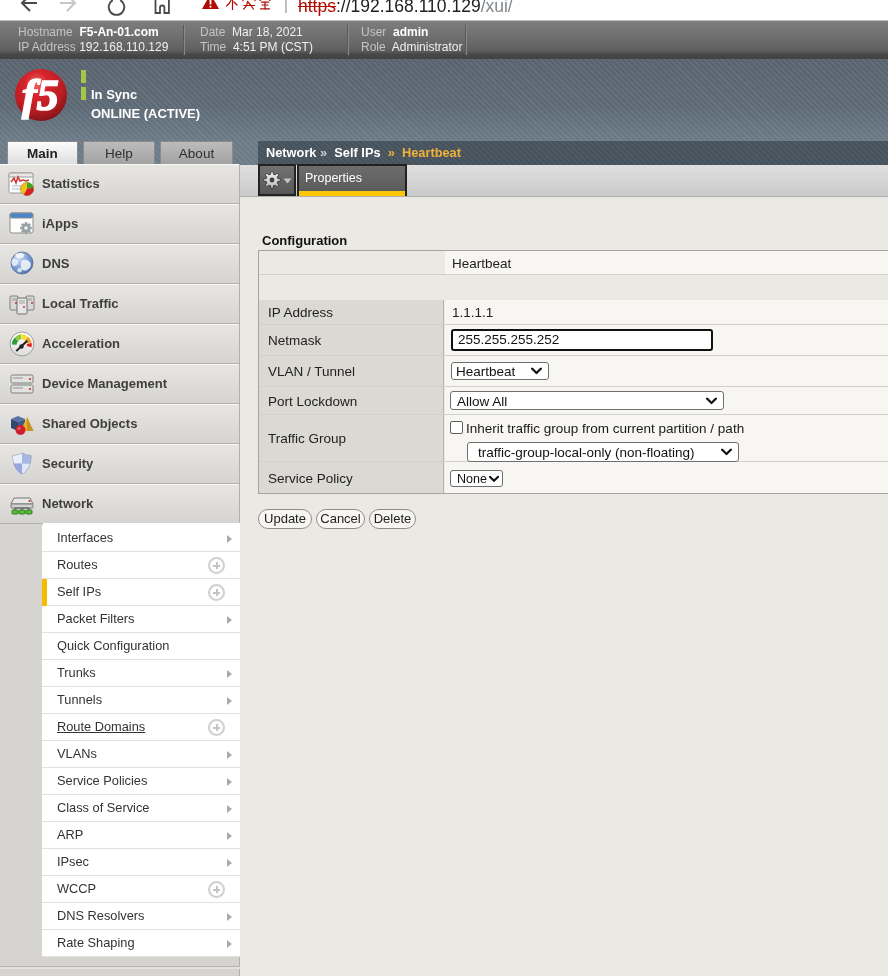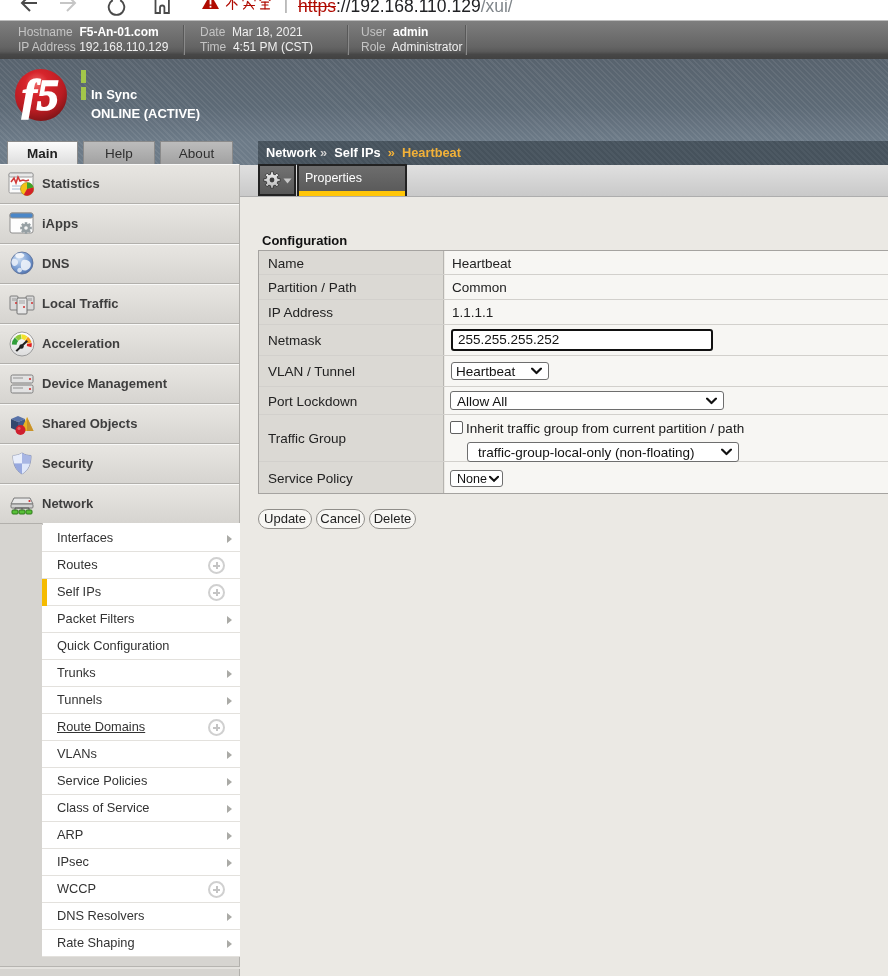--- a/index.html
+++ b/index.html
@@ -352,33 +352,22 @@
 <div class="srow" style="top:795px; height:27px;"><span class="t">Class of Service</span><span class="arr"></span></div>
 <div class="srow" style="top:822px; height:27px;"><span class="t">ARP</span><span class="arr"></span></div>
 <div class="srow" style="top:849px; height:27px;"><span class="t">IPsec</span><span class="arr"></span></div>
 <div class="srow" style="top:876px; height:27px;"><span class="t">WCCP</span><span class="plus"></span></div>
 <div class="srow" style="top:903px; height:27px;"><span class="t">DNS Resolvers</span><span class="arr"></span></div>
 <div class="srow" style="top:930px; height:27px;"><span class="t">Rate Shaping</span><span class="arr"></span></div>
 
 <div id="cfgTitle" class="abs">Configuration</div>
 <div id="tbl" class="abs">
   <div class="trow" style="top:0; height:24px;">
-      <div class="tlab">
-        <span>Name</span>
-      </div>
       <div class="tval">
         <span class="stat">Heartbeat</span>
-      </div>
-    </div>
-  <div class="trow" style="top:24px; height:25px;">
-      <div class="tlab">
-        <span>Partition / Path</span>
-      </div>
-      <div class="tval">
-        <span class="stat">Common</span>
       </div>
     </div>
   <div class="trow" style="top:49px; height:25px;">
       <div class="tlab">
         <span>IP Address</span>
       </div>
       <div class="tval">
         <span class="stat">1.1.1.1</span>
       </div>
     </div>

